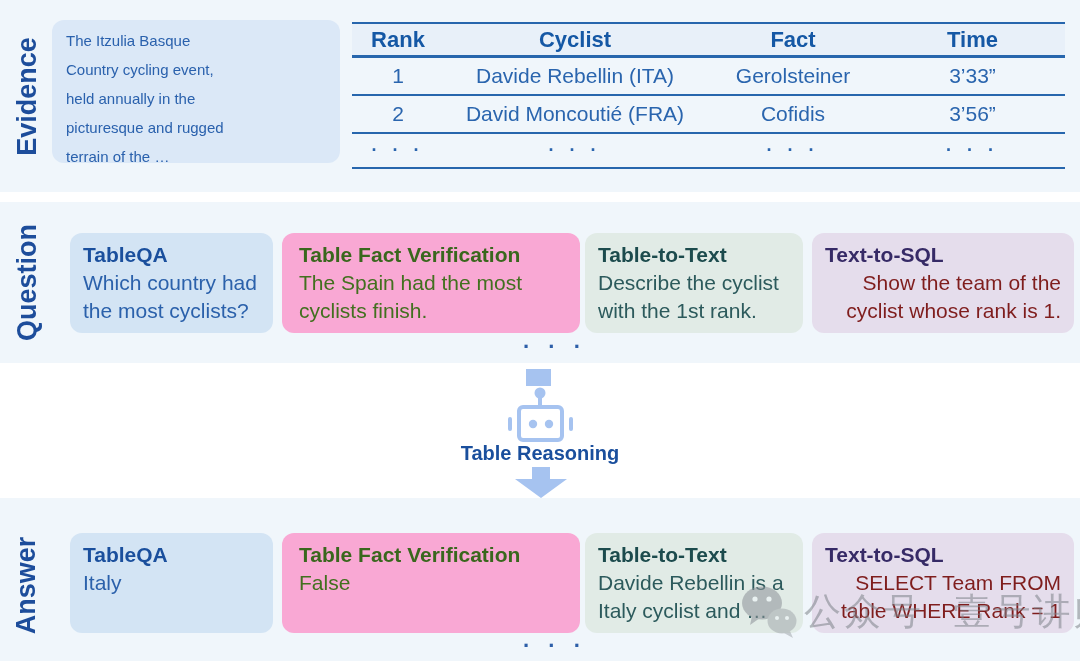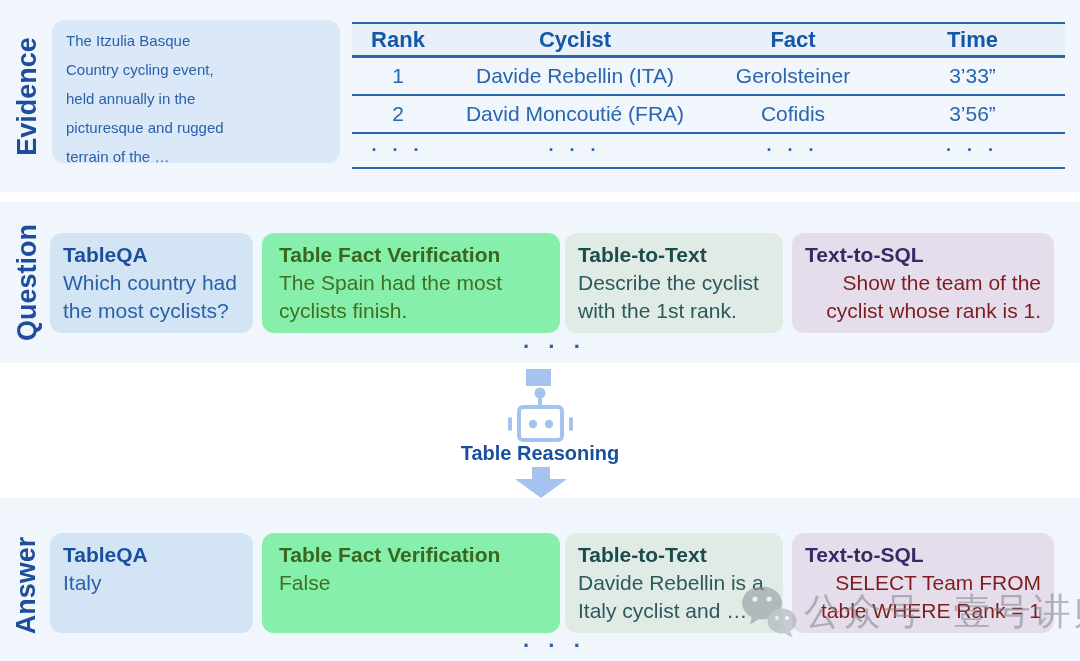--- a/index.html
+++ b/index.html
@@ -17,25 +17,25 @@
     border-radius:12px;padding:6px 14px;font-size:15px;line-height:29px;color:#2a61ad;white-space:pre-line;z-index:2;}
 
   #table-wrap{position:absolute;left:352px;top:22px;width:713px;border-top:2px solid #2766ad;z-index:2;}
   .trow{display:flex;align-items:center;}
   .trow.header{height:31px;border-bottom:3px solid #2766ad;background:#e8f0f9;font-weight:bold;font-size:22px;color:#1558a5;}
   .trow.data{height:36px;border-bottom:2px solid #2766ad;font-size:21px;color:#2a65ae;}
   .trow.dots{height:33px;border-bottom:2px solid #2766ad;font-size:18px;font-weight:bold;color:#2a65ae;letter-spacing:5px;}
   .tc{text-align:center;}
   .tc0{width:92px;} .tc1{width:262px;} .tc2{width:174px;} .tc3{width:185px;}
 
-  .card{position:absolute;height:84px;border-radius:12px;padding:8px 13px;font-size:21px;line-height:28px;z-index:2;}
+  .card{position:absolute;height:84px;border-radius:12px;padding:8px 13px;font-size:21px;line-height:28px;z-index:2;margin-left:20px;}
   .card .title{font-weight:bold;}
   .card .body{white-space:pre-line;}
   .c-blue{background:#d3e4f4;}   .c-blue .title{color:#1a4f9d;}   .c-blue .body{color:#2b61ab;}
-  .c-green{background:#86efac;padding-left:17px;}  .c-green .title{color:#39671d;}  .c-green .body{color:#42701f;}
+  .c-green{background:#f9a8d4;padding-left:17px;}  .c-green .title{color:#39671d;}  .c-green .body{color:#42701f;}
   .c-teal{background:#e1ebe6;}   .c-teal .title{color:#1c4b4d;}   .c-teal .body{color:#2c5a5c;}
   .c-purple{background:#e5ddec;} .c-purple .title{color:#362a66;} .c-purple .body{color:#7f1d1d;text-align:right;}
 
   .pos-1{left:50px;width:177px;}
   .pos-2{left:262px;width:268px;}
   .pos-3{left:565px;width:192px;}
   .pos-4{left:792px;width:236px;}
   .row-q{top:233px;} .row-a{top:533px;}
 
   .ellipsis{position:absolute;left:495px;width:120px;text-align:center;font-weight:bold;font-size:22px;

